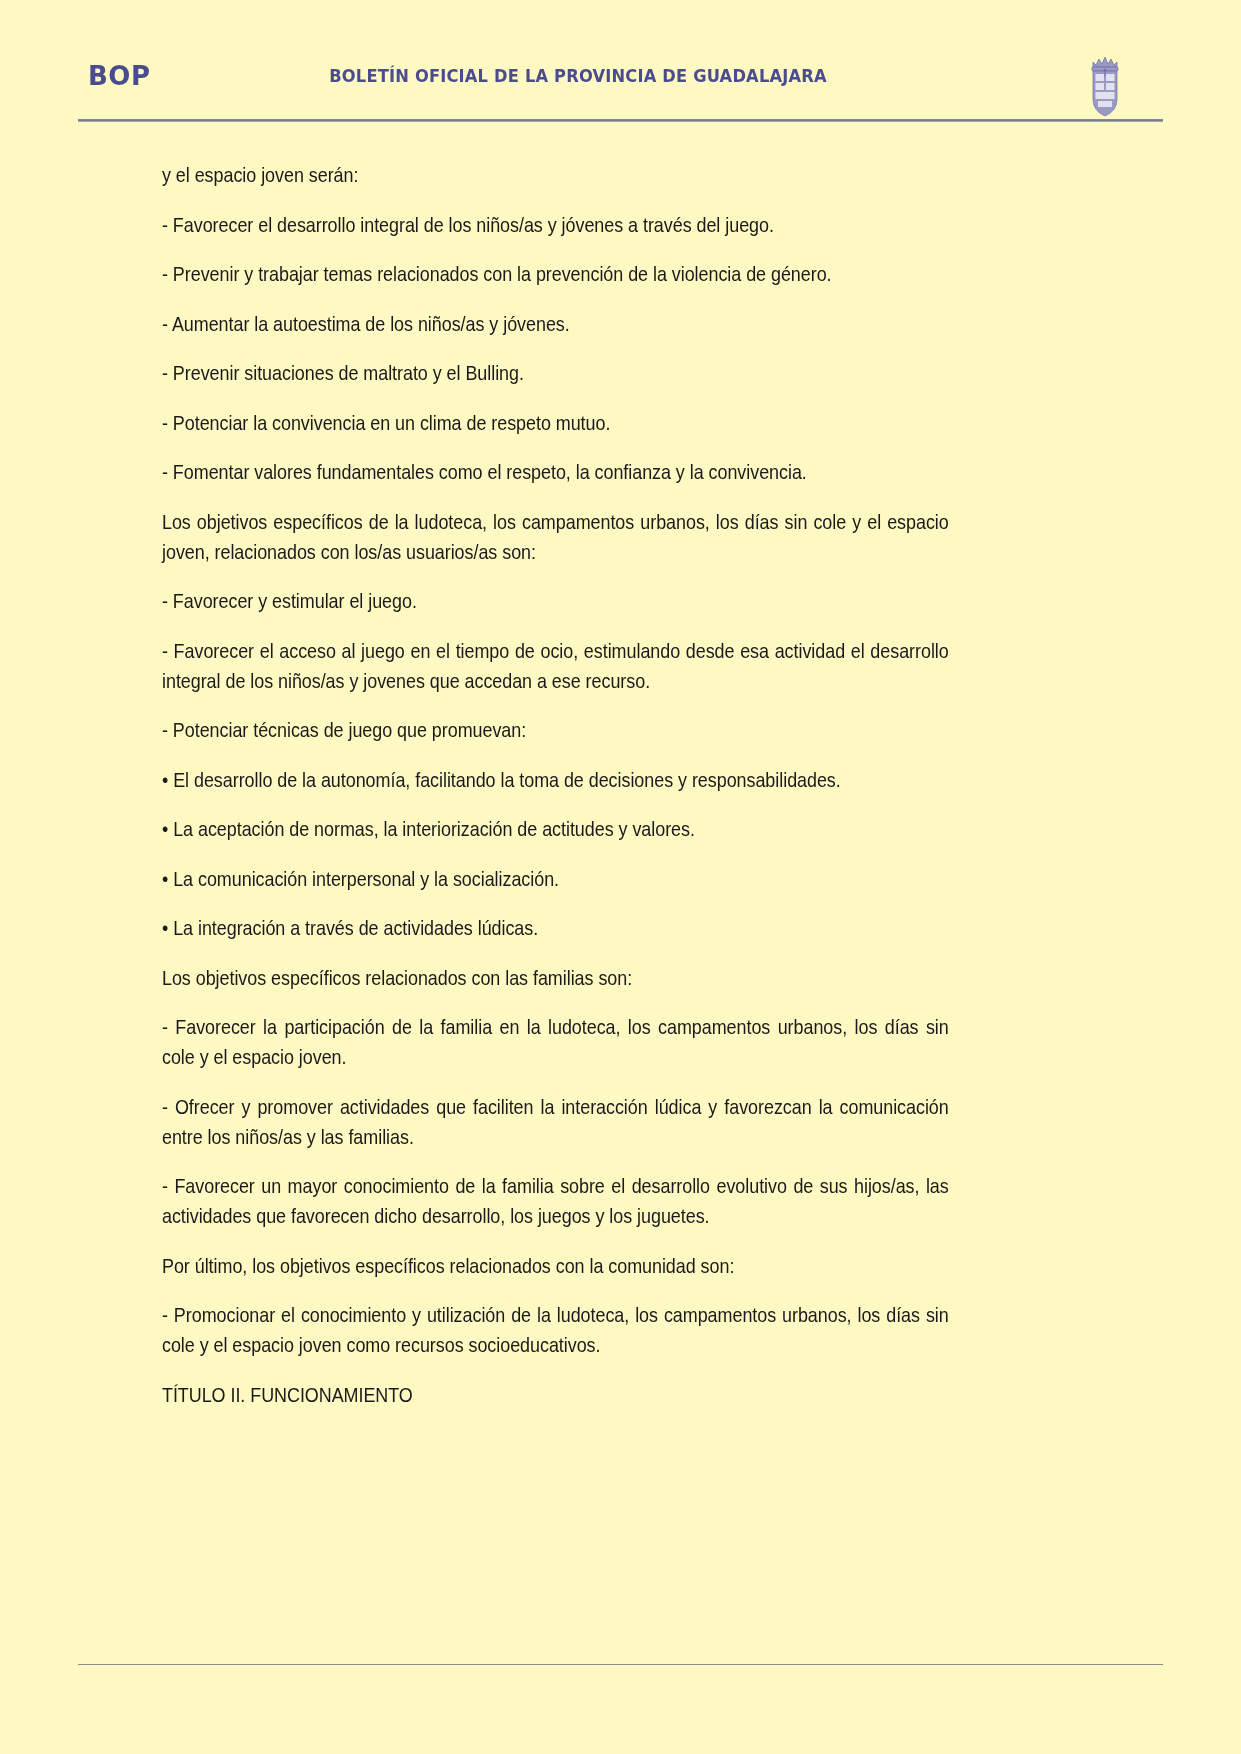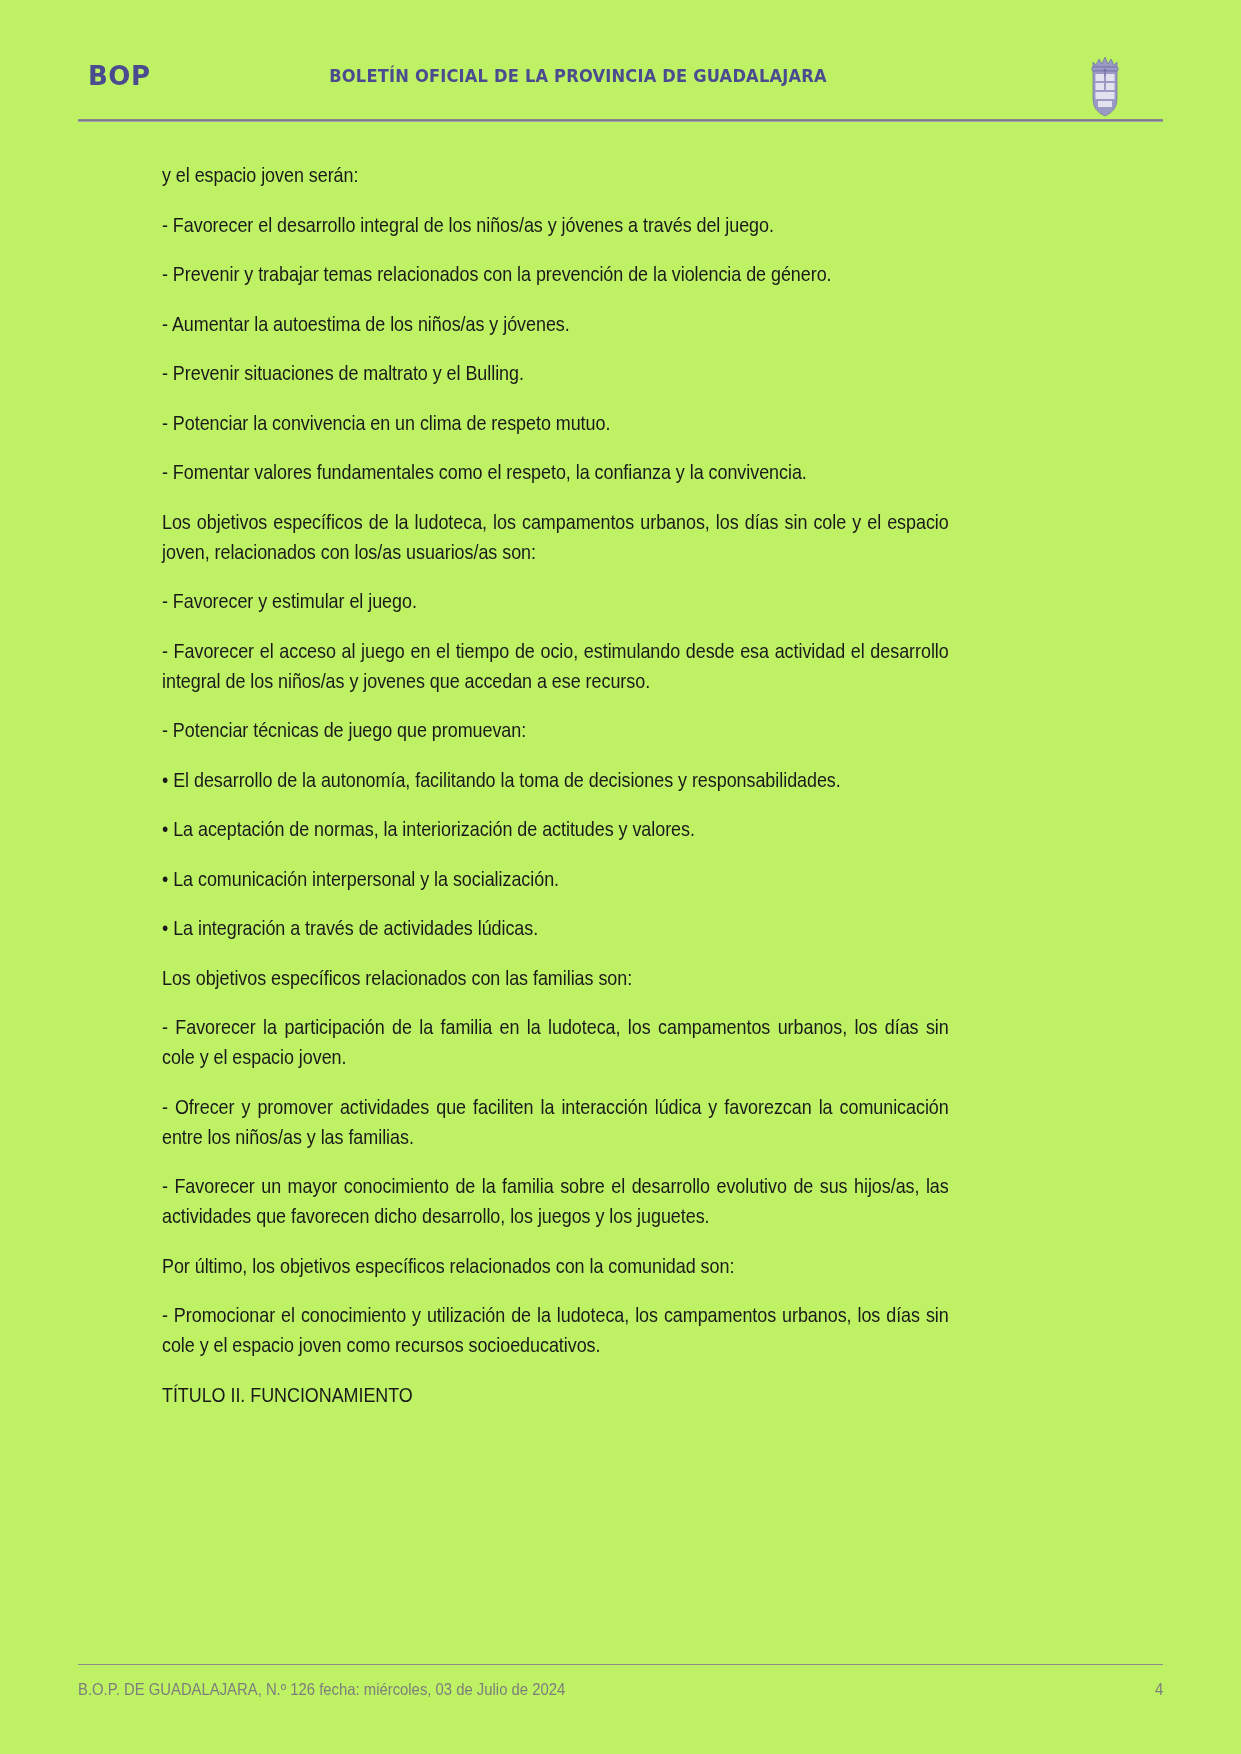--- a/index.html
+++ b/index.html
@@ -11,21 +11,21 @@
     width: 1241px;
     height: 1754px;
     position: relative;
     font-family: "Liberation Sans", sans-serif;
     -webkit-font-smoothing: antialiased;
   }
 
   .page {
     position: absolute;
     inset: 0;
-    background: #bef264;
+    background: #fef9c3;
   }
 
   
   .header {
     position: absolute;
     left: 78px;
     top: 46px;
     width: 1085px;
     height: 74px;
   }
@@ -166,18 +166,14 @@
     <p class="para">Los objetivos específicos relacionados con las familias son:</p>
     <p class="para">- Favorecer la participación de la familia en la ludoteca, los campamentos urbanos, los días sin cole y el espacio joven.</p>
     <p class="para">- Ofrecer y promover actividades que faciliten la interacción lúdica y favorezcan la comunicación entre los niños/as y las familias.</p>
     <p class="para">- Favorecer un mayor conocimiento de la familia sobre el desarrollo evolutivo de sus hijos/as, las actividades que favorecen dicho desarrollo, los juegos y los juguetes.</p>
     <p class="para">Por último, los objetivos específicos relacionados con la comunidad son:</p>
     <p class="para">- Promocionar el conocimiento y utilización de la ludoteca, los campamentos urbanos, los días sin cole y el espacio joven como recursos socioeducativos.</p>
     <p class="para last">TÍTULO II. FUNCIONAMIENTO</p>
   </div>
 
   <div class="footer-rule"></div>
-  <div class="footer">
-    <span class="footer-left">B.O.P. DE GUADALAJARA, N.º 126 fecha: miércoles, 03 de Julio de 2024</span>
-    <span class="footer-right">4</span>
-  </div>
 
 </div>
 
 </body></html>

